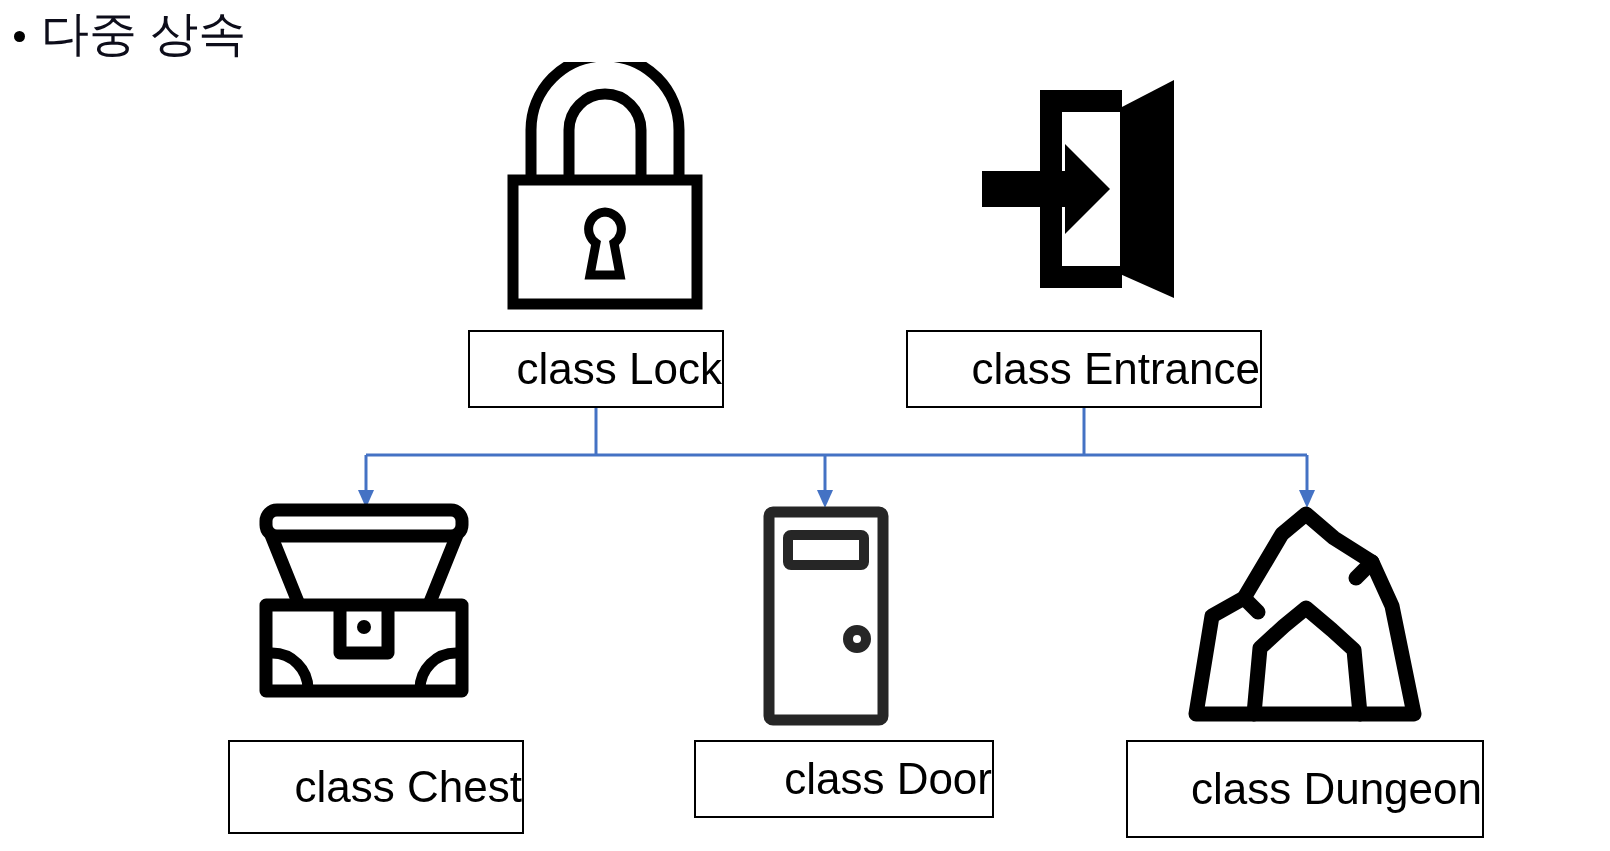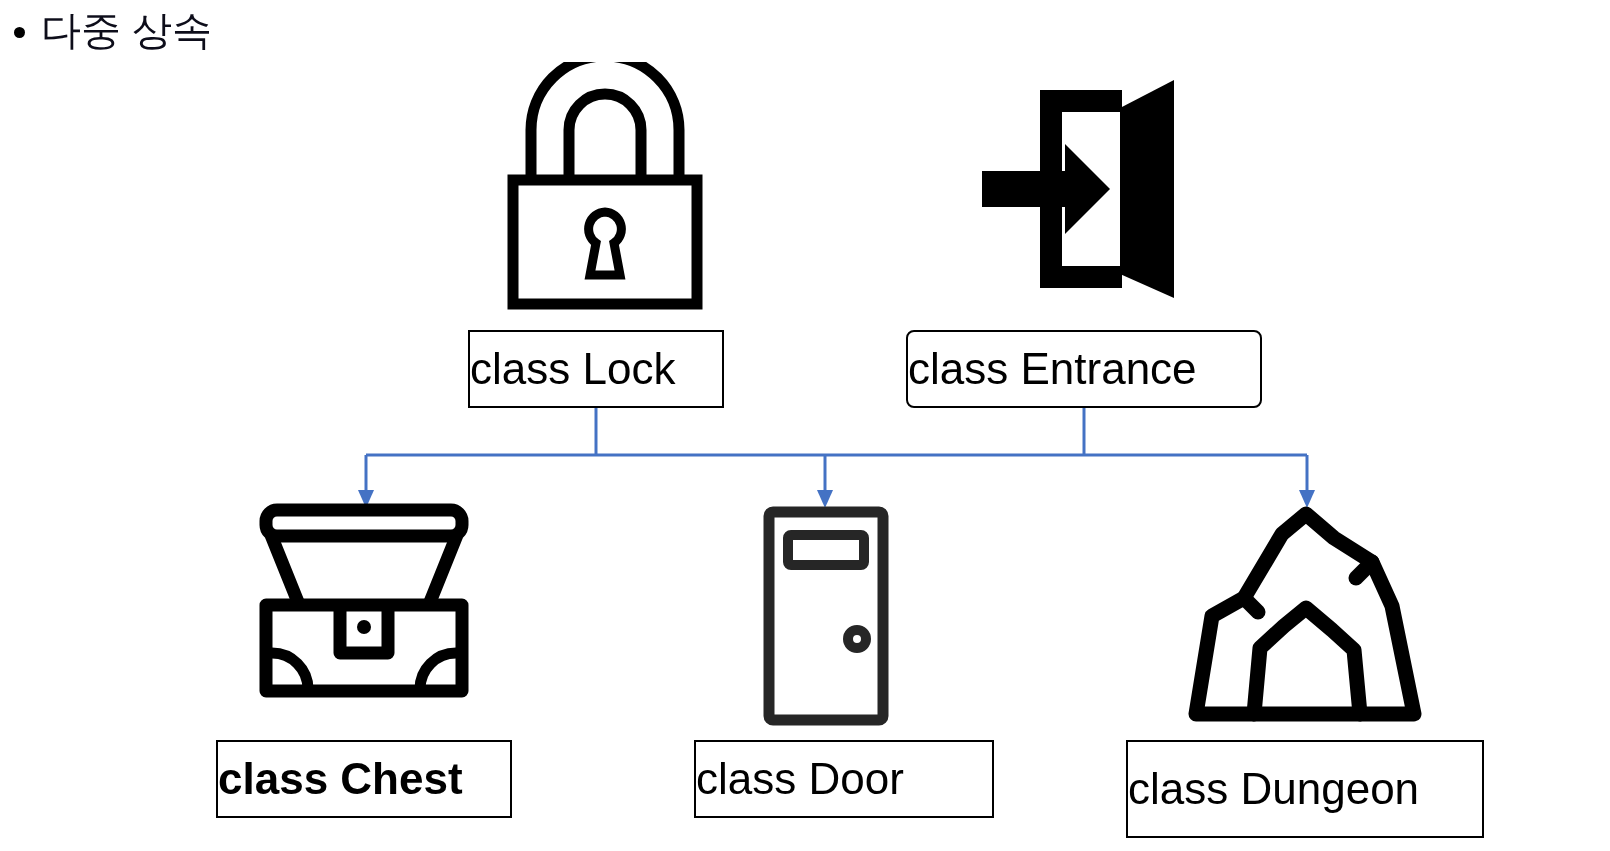--- a/index.html
+++ b/index.html
@@ -27,21 +27,21 @@
   }
   #bullet-dot {
     width: 11px;
     height: 11px;
     border-radius: 50%;
     background: #000000;
     flex: 0 0 auto;
     margin-top: 4px;
   }
   #bullet-text {
-    font-size: 40px;
+    font-size: 48px;
     line-height: 1.1;
     color: #0d0d1a;
     white-space: nowrap;
   }
 
   
   #connectors {
     position: absolute;
     left: 0;
     top: 0;
@@ -51,32 +51,32 @@
   }
 
   
   .class-box {
     position: absolute;
     box-sizing: border-box;
     border: 2px solid #000000;
     background: #ffffff;
     display: flex;
     align-items: center;
-    justify-content: flex-start;
+    justify-content: flex-end;
   }
   .class-box .class-label {
     font-size: 44px;
     line-height: 1;
     color: #000000;
     white-space: nowrap;
   }
 
   #box-lock     { left: 468px; top: 330px; width: 256px; height: 78px; }
-  #box-entrance { left: 906px; top: 330px; width: 356px; height: 78px; border-radius: 8px; }
-  #box-chest    { left: 216px; top: 740px; width: 296px; height: 78px; font-weight: bold; }
+  #box-entrance { left: 906px; top: 330px; width: 356px; height: 78px; }
+  #box-chest    { left: 228px; top: 740px; width: 296px; height: 94px; }
   #box-door     { left: 694px; top: 740px; width: 300px; height: 78px; }
   #box-dungeon  { left: 1126px; top: 740px; width: 358px; height: 98px; }
 
   
   .icon-wrap {
     position: absolute;
   }
   .icon-wrap svg { display: block; }
 
   #icon-lock     { left: 505px;  top: 62px;  width: 200px; height: 248px; }

